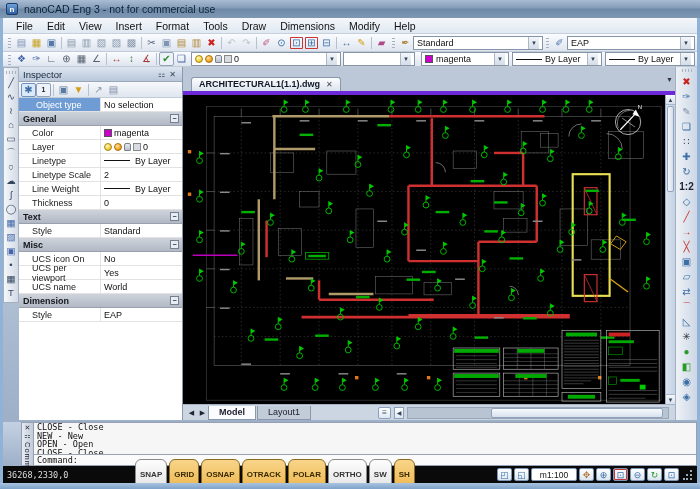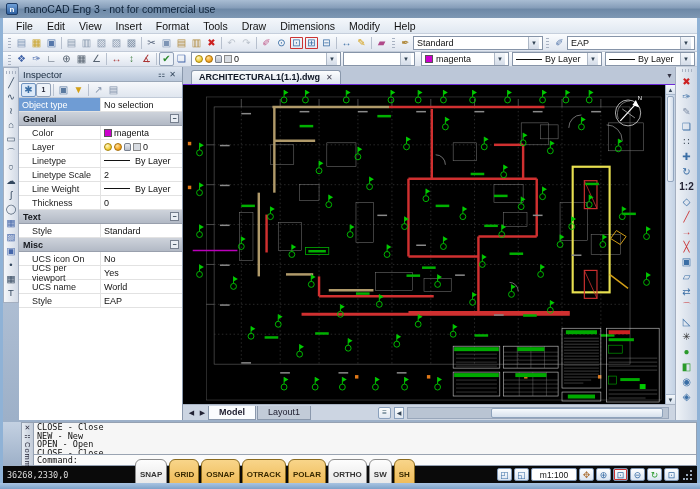--- a/index.html
+++ b/index.html
@@ -42,27 +42,27 @@
   .hgrip{width:10px;height:3px;margin:1px 0 2px;background:repeating-linear-gradient(90deg,#a8b2c2 0 1px,transparent 1px 3px);}
   
   .inspector{width:164px;background:#fff;border-right:1px solid #8a98ac;display:flex;flex-direction:column;flex:none;}
   .ins-head{height:15px;background:linear-gradient(#dde5f0,#b9c7da);border-bottom:1px solid #9aa7b8;display:flex;align-items:center;font-size:9.5px;color:#16283c;padding:0 4px;flex:none;}
   .ins-head .hicon{margin-left:auto;font-size:8px;color:#33465c;width:11px;text-align:center;}
   .ins-head .hicon + .hicon{margin-left:0;}
   .ins-tools{height:16px;background:linear-gradient(#f6f8fb,#e0e6ef);border-bottom:1px solid #c2cbd8;display:flex;align-items:center;padding:0 2px;flex:none;}
   .ins-grid{flex:1;overflow:hidden;background:#fff;}
   .irow{display:flex;height:14px;border-bottom:1px solid #e2e2e2;font-size:9px;align-items:stretch;background:#fff;}
   .ilab{width:82px;padding-left:13px;border-right:1px solid #e2e2e2;color:#222;display:flex;align-items:center;}
-  .ilab.sel{background:#6f9cd4;color:#fff;padding-left:3px;}
+  .ilab.sel{background:#6f9cd4;color:#fff;padding-left:17px;}
   .ival{flex:1;padding-left:3px;display:flex;align-items:center;gap:2px;color:#111;overflow:hidden;white-space:nowrap;}
   .isec{height:14px;background:linear-gradient(#ced3db,#b2b9c5);border-bottom:1px solid #99a0ad;display:flex;align-items:center;font-size:9px;font-weight:bold;color:#15181d;padding-left:4px;}
   .isec .min{margin-left:auto;margin-right:3px;width:9px;height:9px;border:1px solid #767f8e;background:#e9edf3;font-size:7px;line-height:7px;text-align:center;color:#234;}
   
   .doccol{flex:1;display:flex;flex-direction:column;min-width:0;}
-  .tabbar{height:18px;background:#bcc7d8;display:flex;align-items:flex-end;padding-left:8px;flex:none;border-bottom:1px solid #6d28d9;}
+  .tabbar{height:28px;background:#bcc7d8;display:flex;align-items:flex-end;padding-left:8px;flex:none;border-bottom:4px solid #6d28d9;}
   .dtab{display:flex;align-items:center;font-size:9px;font-weight:bold;color:#101826;background:linear-gradient(#fcfdfe,#dde4ee);border:1px solid #8a98ac;border-bottom:none;border-radius:3px 3px 0 0;padding:1px 7px 2px;}
   .dtab .x{margin-left:6px;font-size:8px;font-weight:normal;color:#445;}
   .tab-ovf{margin-left:auto;margin-right:2px;font-size:7px;color:#334;align-self:center;}
   .canvaswrap{flex:1;display:flex;min-height:0;}
   .canvas{flex:1;background:#000;position:relative;min-width:0;}
   .canvas svg{display:block;width:100%;height:100%;}
   .vscroll{width:10px;background:linear-gradient(90deg,#dbe4f0,#c3d2e4);border-left:1px solid #9fb0c6;display:flex;flex-direction:column;flex:none;}
   .varrow{height:10px;font-size:6px;color:#345;display:flex;align-items:center;justify-content:center;background:linear-gradient(#f3f7fb,#d6e0ec);border-bottom:1px solid #a8b8cc;}
   .varrow.b{margin-top:auto;border-top:1px solid #a8b8cc;border-bottom:none;}
   .vthumb{height:86px;margin:1px;background:linear-gradient(90deg,#f5f8fc,#d3deeb);border:1px solid #93a6bf;border-radius:2px;}
@@ -338,20 +338,24 @@
                 <div class="ilab">UCS per viewport</div>
                 <div class="ival">
                   <span>Yes</span>
                 </div>
               </div>
               <div class="irow">
                 <div class="ilab">UCS name</div>
                 <div class="ival">
                   <span>World</span>
                 </div>
+              </div>
+              <div class="isec">
+                <span>Dimension</span>
+                <span class="min">−</span>
               </div>
               <div class="irow">
                 <div class="ilab">Style</div>
                 <div class="ival">
                   <span>EAP</span>
                 </div>
               </div>
             </div>
         </div>
       </div>

